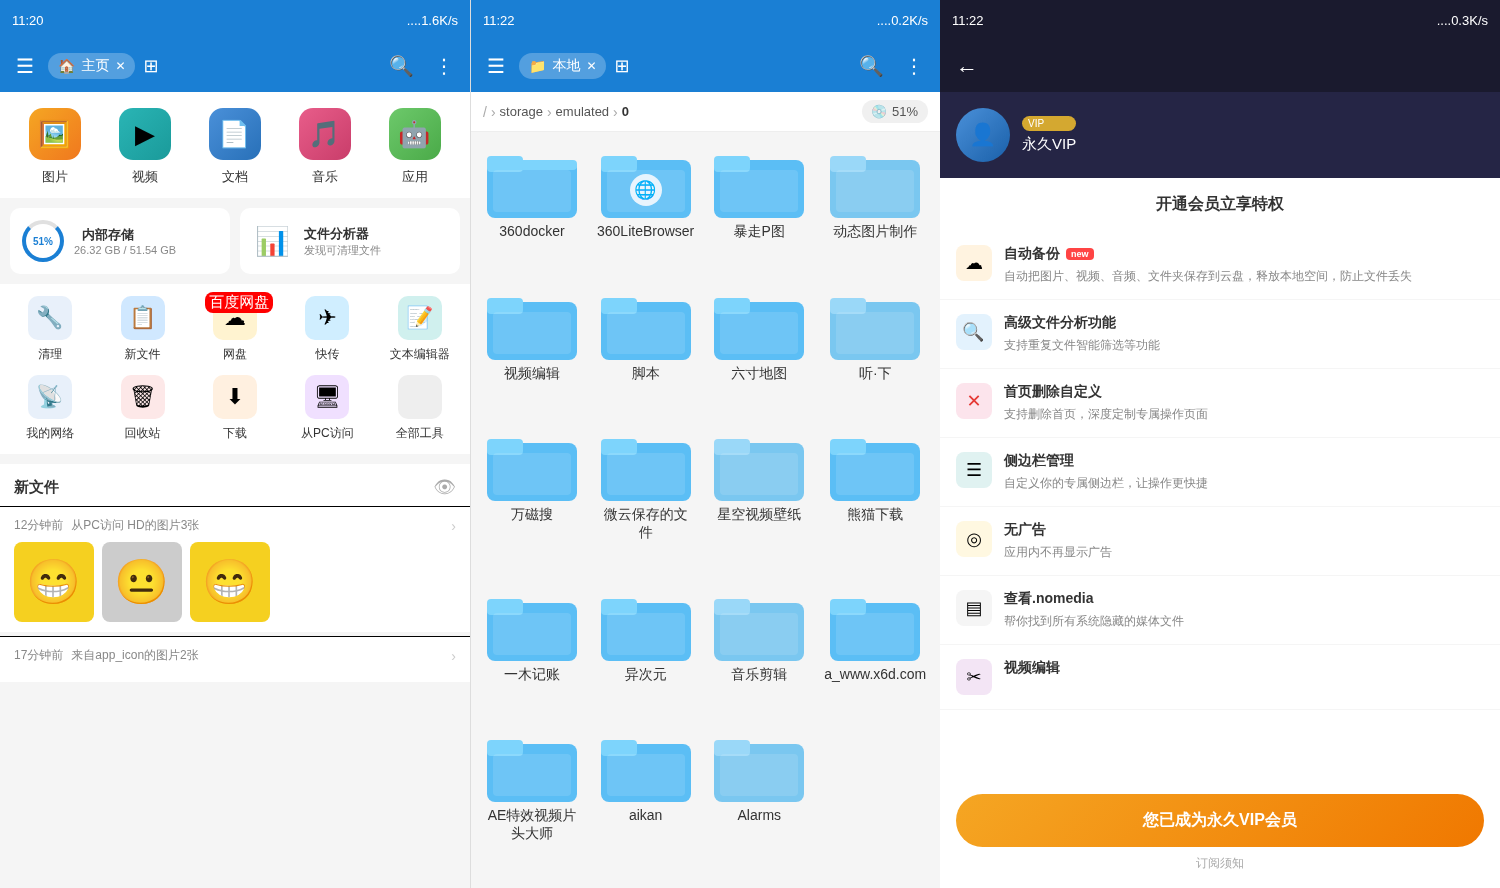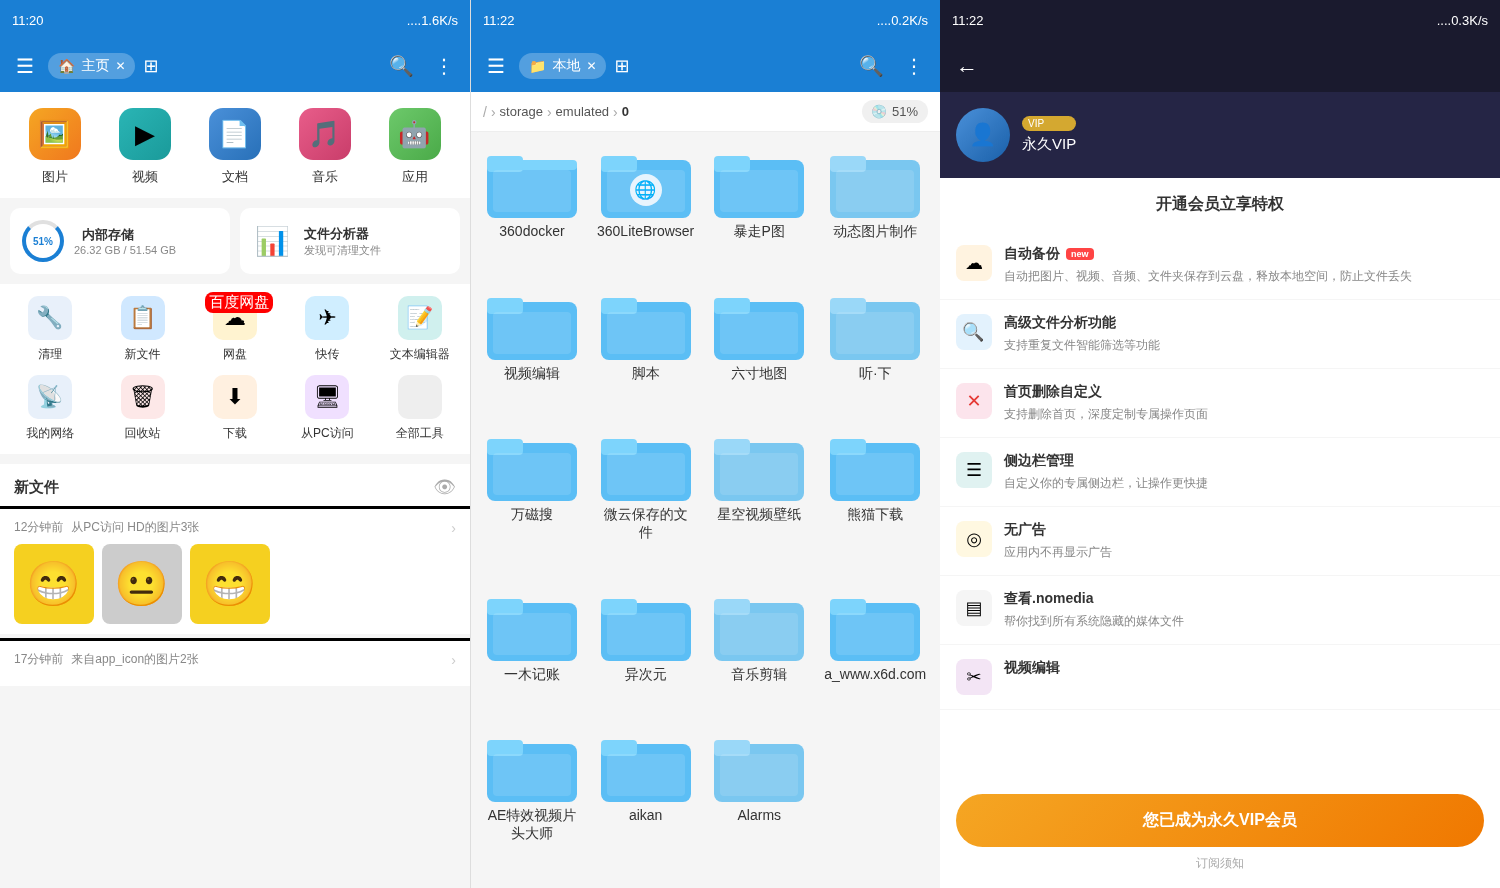--- a/index.html
+++ b/index.html
@@ -51,21 +51,21 @@
     .ti-gray { background: #eeeeee; }
     .ti-red { background: #fde8e8; }
     .ti-orange { background: #fff0e0; }
     .ti-purple { background: #f0e0ff; }
     .badge-red { position: absolute; top: -4px; right: 2px; background: red; color: white; font-size: 15px; border-radius: 8px; padding: 1px 4px; }
 
     
     .new-files-header { background: white; padding: 12px 14px 8px; display: flex; align-items: center; justify-content: space-between; }
     .new-files-title { font-size: 15px; font-weight: bold; color: #333; }
     .new-files-eye { font-size: 18px; color: #aaa; cursor: pointer; }
-    .file-group { background: white; border-top: 3px solid #000000; padding: 10px 14px; }
+    .file-group { background: white; border-top: 1px solid #000000; padding: 10px 14px; }
     .file-group-meta { display: flex; align-items: center; gap: 8px; margin-bottom: 8px; }
     .file-time { font-size: 12px; color: #888; }
     .file-source { font-size: 12px; color: #888; flex: 1; }
     .file-arrow { color: #ccc; font-size: 14px; }
     .file-thumbs { display: flex; gap: 8px; }
     .file-thumb { width: 80px; height: 80px; border-radius: 8px; overflow: hidden; background: #ddd; display: flex; align-items: center; justify-content: center; font-size: 36px; }
 
     
     .panel2 { width: 470px; height: 888px; background: #f5f5f5; display: flex; flex-direction: column; flex-shrink: 0; border-left: 1px solid #ddd; }
     .breadcrumb-bar { background: white; padding: 8px 12px; display: flex; align-items: center; gap: 4px; border-bottom: 1px solid #eee; }

